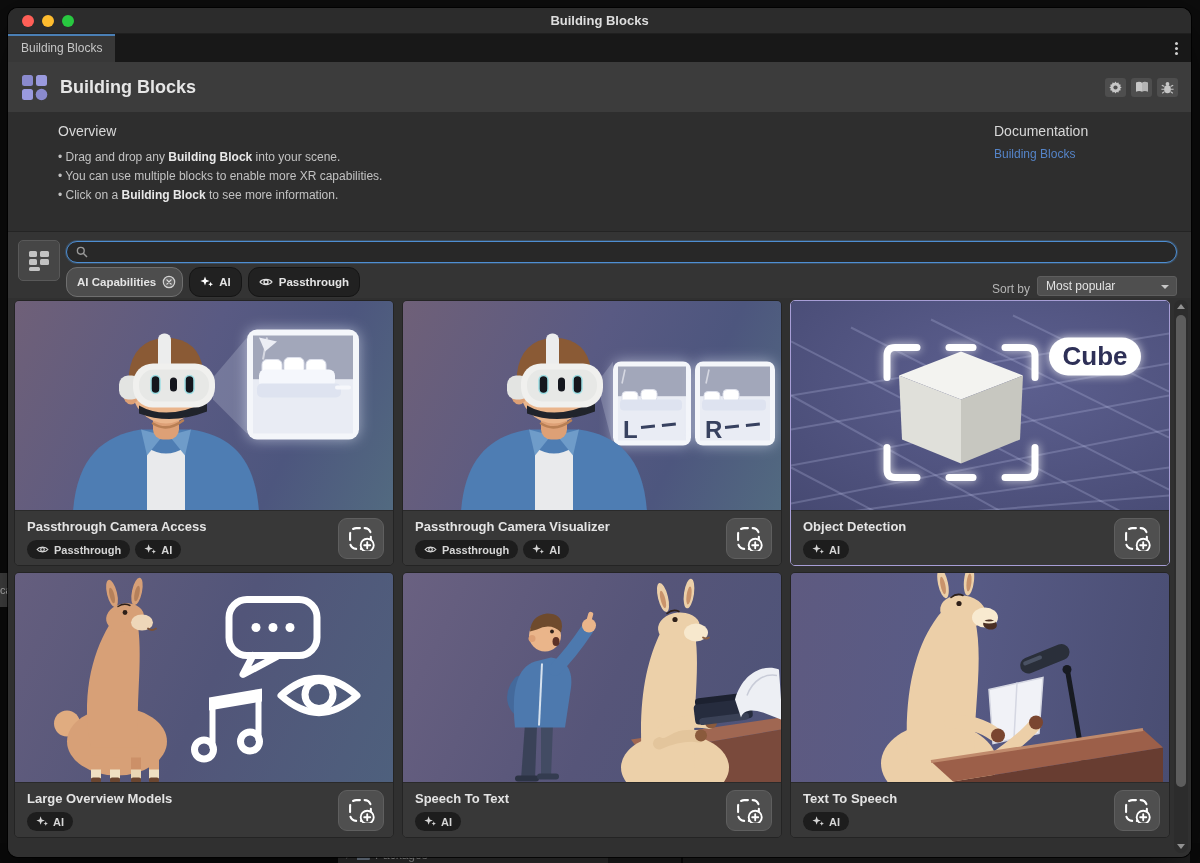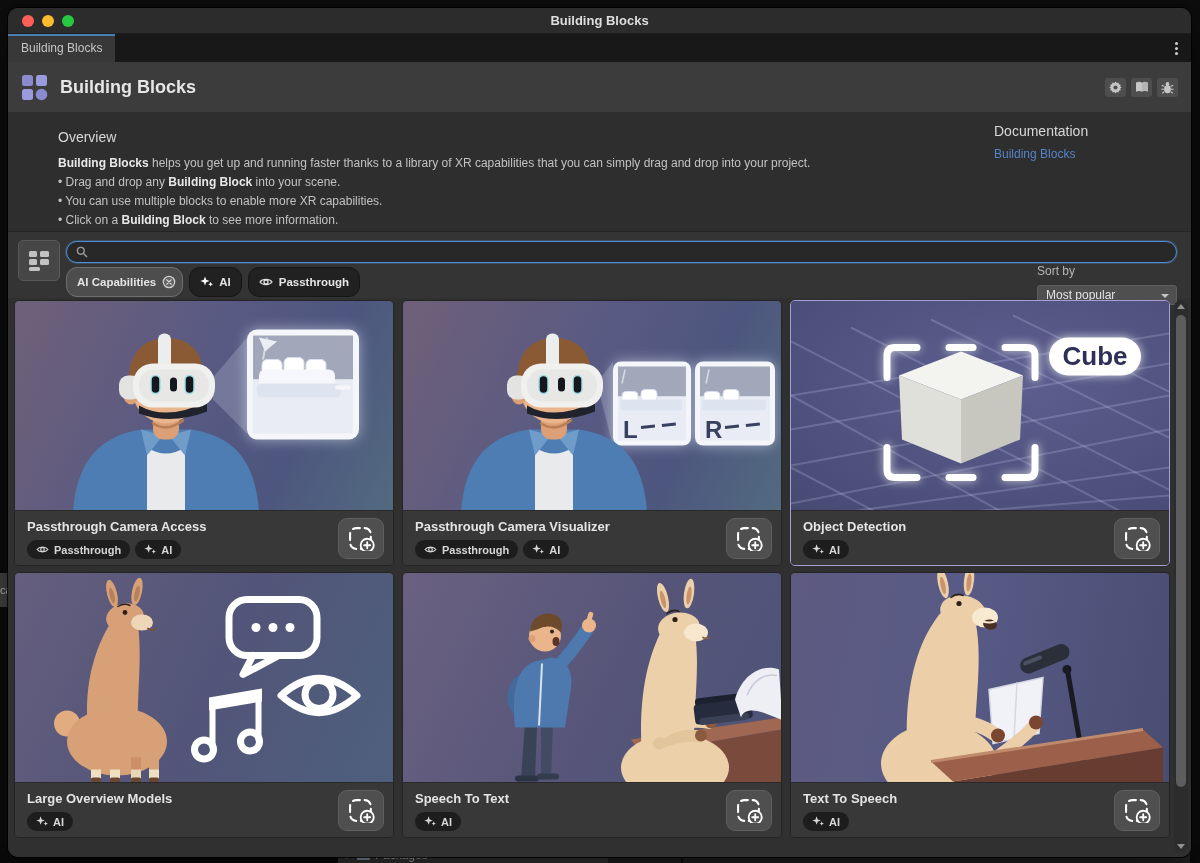--- a/index.html
+++ b/index.html
@@ -36,42 +36,42 @@
   .kebab { position:absolute; right:13px; top:6px; cursor:pointer; }
   .kebab span { display:block; width:3px; height:3px; border-radius:50%; background:#cfcfcf; margin:2px auto; }
 
   .hdr { height:50px; background:#3c3c3c; display:flex; align-items:center; padding:0 13px; gap:12px; }
   .hdr-title { font-size:18px; font-weight:700; color:#e6e6e6; }
   .hdr-btns { margin-left:auto; display:flex; gap:5px; }
   .hbtn { width:21px; height:19px; background:#4e4e4e; border-radius:3px; display:flex;
     align-items:center; justify-content:center; cursor:pointer; }
 
   .desc { height:120px; background:#2e2e2e; border-bottom:1px solid #242424; position:relative;
-    padding:17px 0 0 50px; }
+    padding:11px 0 0 50px; }
   .ov-h { font-size:14px; color:#d8d8d8; font-weight:400; margin-bottom:9px; }
   .ov-line { font-size:12px; color:#c2c2c2; line-height:19px; }
   .ov-line .b { font-weight:700; color:#e8e8e8; }
   .doc { position:absolute; left:942px; top:11px;margin-left:44px; }
   .doc-h { font-size:14px; color:#d8d8d8; font-weight:400; }
   .doc-link { font-size:12px; color:#5584c8; margin-top:8px; cursor:pointer; }
 
   .toolbar { height:66px; background:#343434; position:relative; }
   .vtoggle { position:absolute; left:10px; top:8px; width:42px; height:41px; background:#464646;
     border:1px solid #595959; border-radius:5px; display:flex; align-items:center; justify-content:center; cursor:pointer; }
   .srow { margin:0 14px 0 58px; padding-top:9px; }
   .sbox { height:22px; border-radius:11px; background:#282828; border:1px solid #4e8ed2;
     box-shadow:0 0 0 1px rgba(78,142,210,.28); display:flex; align-items:center; padding:0 9px; gap:6px; }
   .sbox input { flex:1; height:100%; background:transparent; border:0; outline:none; color:#e0e0e0;
     font:12px "Liberation Sans",sans-serif; }
   .chips { margin-left:58px; margin-top:4px; display:flex; gap:6px; align-items:center; }
   .chip { height:22px; border-radius:11px; display:inline-flex; align-items:center; gap:6px;
     padding:14px 10px; font-size:11.5px; font-weight:700; color:#e4e4e4; cursor:pointer; }
   .chip.primary { background:#4d4d4d; border:1px solid #6f6f6f; padding-right:6px; }
   .chip.dark { background:#212121; border:1px solid #151515; }
-  .sort { position:absolute; right:14px; top:32px; display:flex; align-items:flex-start; gap:7px;flex-direction:column; }
+  .sort { position:absolute; right:14px; top:44px; display:flex; align-items:flex-end; gap:7px; }
   .sort-label { font-size:12px; color:#b5b5b5; }
   .sort-select { width:140px; height:20px; background:#4f4f4f; border:1px solid #5e5e5e; border-radius:3px;
     display:flex; align-items:center; padding:0 18px 0 8px; font-size:12px; color:#e2e2e2; position:relative; cursor:pointer; }
   .caret { position:absolute; right:7px; top:8px; width:0; height:0;
     border-left:4px solid transparent; border-right:4px solid transparent; border-top:4.5px solid #c6c6c6; }
 
   .gridwrap { height:559px; background:#303030; display:flex; }
   .cards { flex:1; display:grid; grid-template-columns:repeat(3,1fr); grid-auto-rows:266px;
     gap:6px 8px; padding:2px 4px 0 6px; align-content:start; }
   .card { position:relative; border:1px solid #242424; border-radius:5px; background:#3a3a3a;
@@ -166,21 +166,20 @@
             <circle cx="6.5" cy="3" r="1.9" fill="#c6c6c6"></circle>
             <ellipse cx="6.5" cy="8.2" rx="3.4" ry="4" fill="#c6c6c6"></ellipse>
             <path d="M3.4 5.6 L.8 4.2 M3 8.2 L.4 8.2 M3.4 10.6 L1.2 12.2 M9.6 5.6 L12.2 4.2 M10 8.2 L12.6 8.2 M9.6 10.6 L11.8 12.2" stroke="#c6c6c6" stroke-width="1.1"></path>
           </svg>
         </div>
       </div>
     </div>
 
     <div class="desc">
       <div class="ov-h">Overview</div>
-      <div class="ov-line"><span class="b">Building Blocks</span><span> helps you get up and running faster thanks to a library of XR capabilities that you can simply drag and drop into your project.</span></div>
       <div class="ov-line"><span>• Drag and drop any </span><span class="b">Building Block</span><span> into your scene.</span></div>
       <div class="ov-line"><span>• You can use multiple blocks to enable more XR capabilities.</span></div>
       <div class="ov-line"><span>• Click on a </span><span class="b">Building Block</span><span> to see more information.</span></div>
       <div class="doc">
         <div class="doc-h">Documentation</div>
         <div class="doc-link">Building Blocks</div>
       </div>
     </div>
 
     <div class="toolbar">

